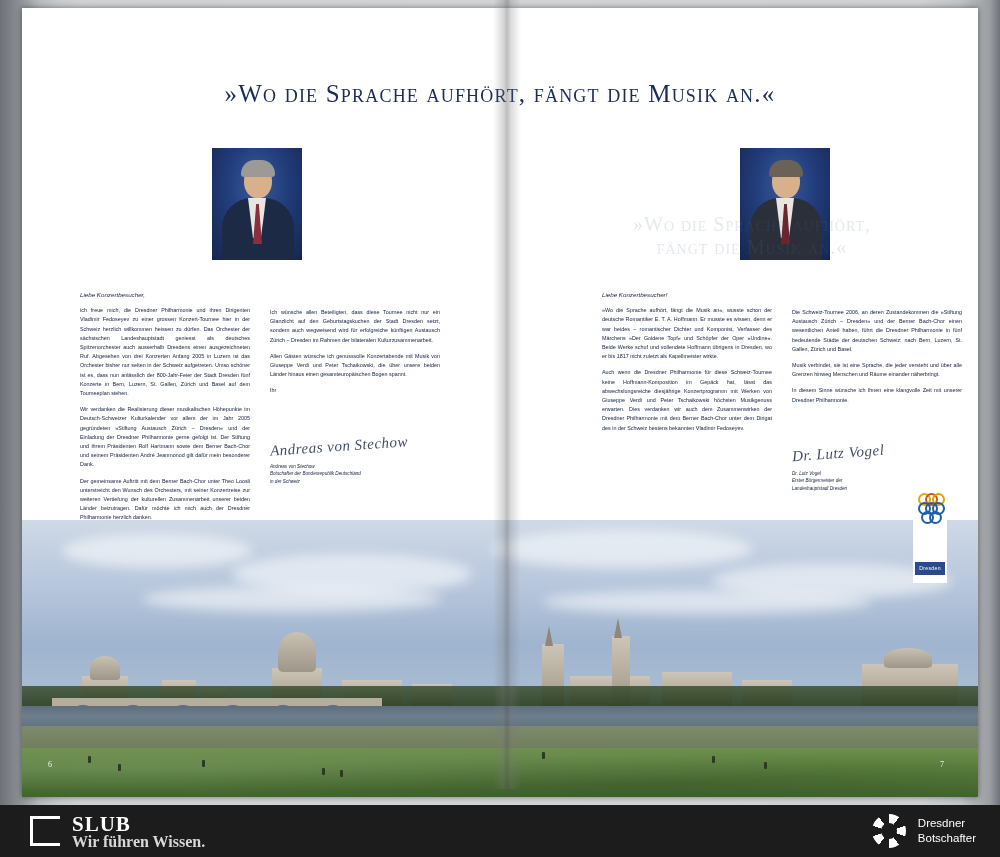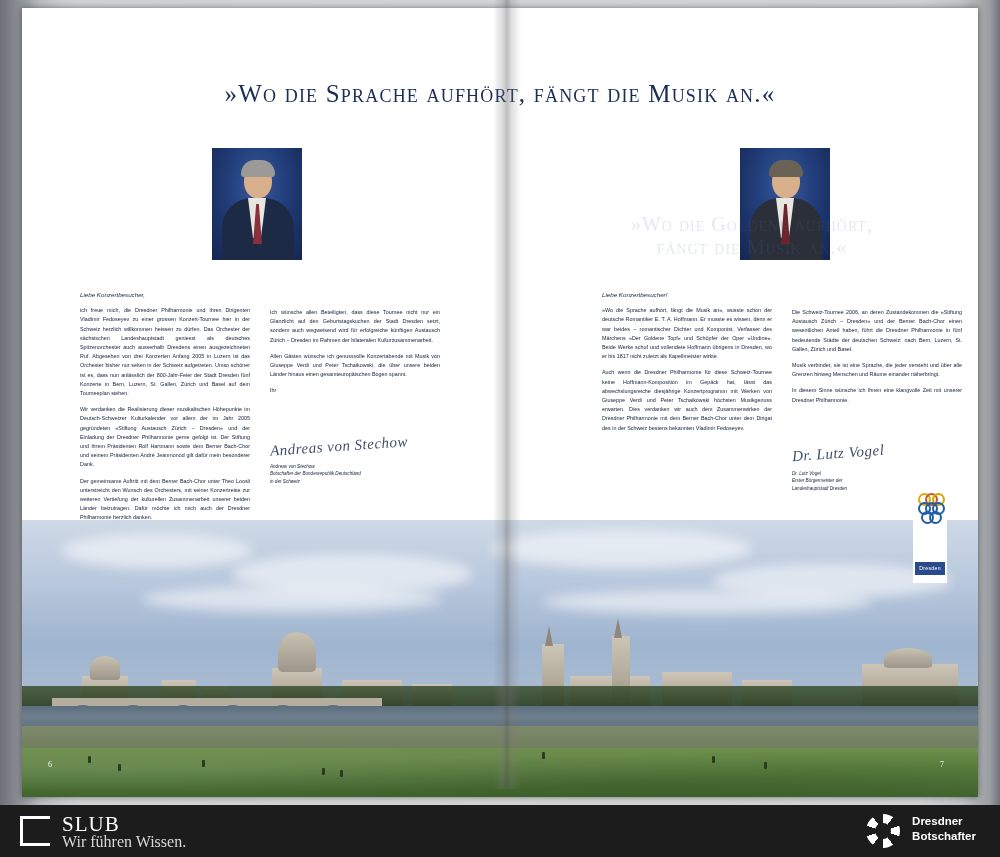--- a/index.html
+++ b/index.html
@@ -333,22 +333,23 @@
     left: 0; top: 805px;
     width: 1000px; height: 52px;
     background: #1c1c1c;
     display: flex;
     align-items: center;
     justify-content: space-between;
   }
   .footer-left {
     display: flex;
     align-items: center;
-    padding-left: 20px;
+    padding-left: 30px;
     gap: 12px;
+    font-weight: bold;
   }
   .slub-mark {
     width: 30px; height: 30px;
     border: 3px solid #ffffff;
     border-right: none;
     box-sizing: border-box;
   }
   .slub-text .name {
     color: #ffffff;
     font-size: 21px;
@@ -357,23 +358,23 @@
     line-height: 21px;
   }
   .slub-text .claim {
     color: #d8d8d8;
     font-size: 16px;
     line-height: 14px;
     font-family: "Liberation Serif", serif;
   }
   .footer-right {
     display: flex;
+    align-items: center;
     padding-right: 24px;
     gap: 12px;
-    font-weight: bold;
   }
   .dp-mark {
     width: 34px; height: 34px;
     border-radius: 50%;
     background:
       conic-gradient(from 0deg, #ffffff 0 10%, #1c1c1c 10% 20%, #ffffff 20% 30%, #1c1c1c 30% 40%, #ffffff 40% 50%, #1c1c1c 50% 60%, #ffffff 60% 70%, #1c1c1c 70% 80%, #ffffff 80% 90%, #1c1c1c 90% 100%);
     position: relative;
   }
   .dp-mark::after {
     content: "";
@@ -393,21 +394,21 @@
 </head>
 <body>
 
 <div class="page">
 
   <div class="scan">
     <div class="paper">
 
       <div class="headline">»Wo die Sprache aufhört, fängt die Musik an.«</div>
 
-      <div class="ghost">»Wo die Goldene aufhört,
+      <div class="ghost">»Wo die Sprache aufhört,
 fängt die Musik an.«</div>
 
       <div class="portrait left">
         <div class="bg"></div>
         <div class="body"></div>
         <div class="shirt"></div>
         <div class="tie"></div>
         <div class="head"></div>
         <div class="hair"></div>
       </div>

